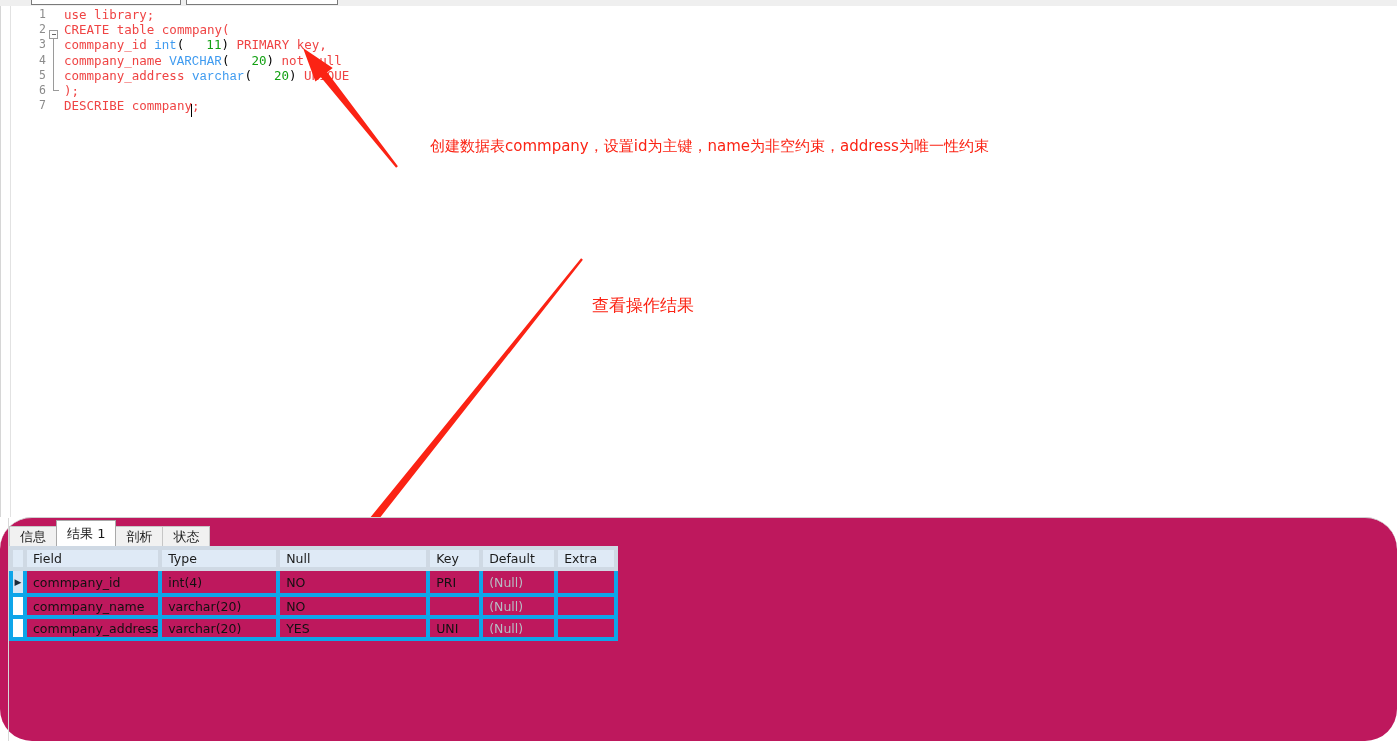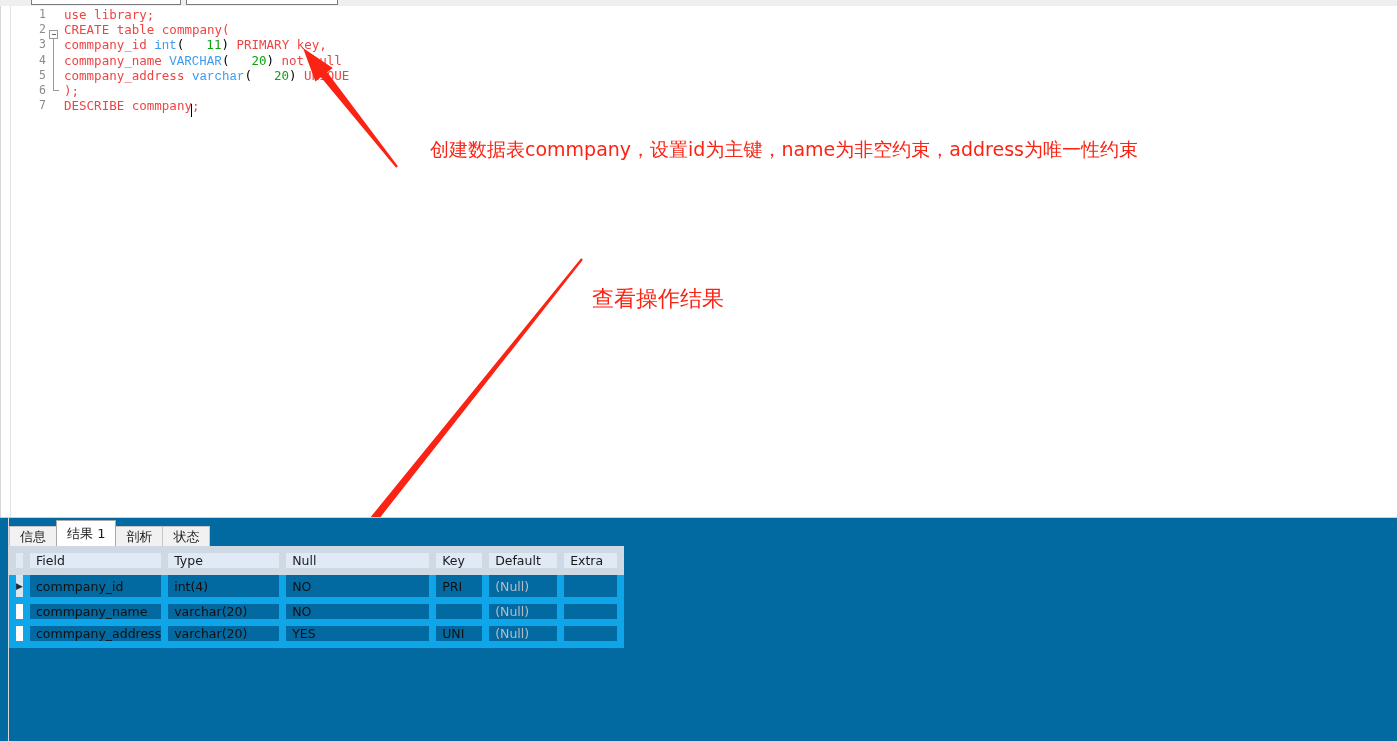--- a/index.html
+++ b/index.html
@@ -119,41 +119,42 @@
 
   
   .annotation {
     position: absolute;
     color: #fb2314;
     font-family: "DejaVu Sans", sans-serif;
     white-space: nowrap;
   }
   .annotation.primary {
     left: 430px; top: 137px;
-    font-size: 19px;
+    font-size: 15px;
   }
   .annotation.secondary {
-    left: 592px; top: 284px;
-    font-size: 22px;
+    left: 592px; top: 294px;
+    font-size: 17px;
   }
   .arrow-layer {
     position: absolute;
     left: 0; top: 0;
     width: 1397px; height: 741px;
     pointer-events: none;
   }
 
   
   .results-panel {
     position: absolute;
     left: 0; top: 517px;
     width: 1397px; height: 224px;
-    background: #0369a1;
+    background: #be185d;
     border-top: 1px solid #cfcfcf;
     box-sizing: border-box;
+    border-radius: 32px;
   }
   .panel-rule {
     position: absolute;
     left: 8px; top: 0;
     width: 1px; height: 224px;
     background: #d8d8d8;
   }
 
   .tabbar {
     position: absolute;
@@ -189,21 +190,21 @@
   
   .grid {
     position: absolute;
     left: 9px; top: 28px;
     border-collapse: collapse;
     font-family: "DejaVu Sans", sans-serif;
     font-size: 12.5px;
     table-layout: fixed;
   }
   .grid th, .grid td {
-    border: 7px solid #0ea5e9;
+    border: 4px solid #0ea5e9;
     padding: 0 0 0 6px;
     height: 22px;
     text-align: left;
     font-weight: normal;
     color: #111111;
     box-sizing: border-box;
     overflow: hidden;
     white-space: nowrap;
   }
   .grid thead th {

